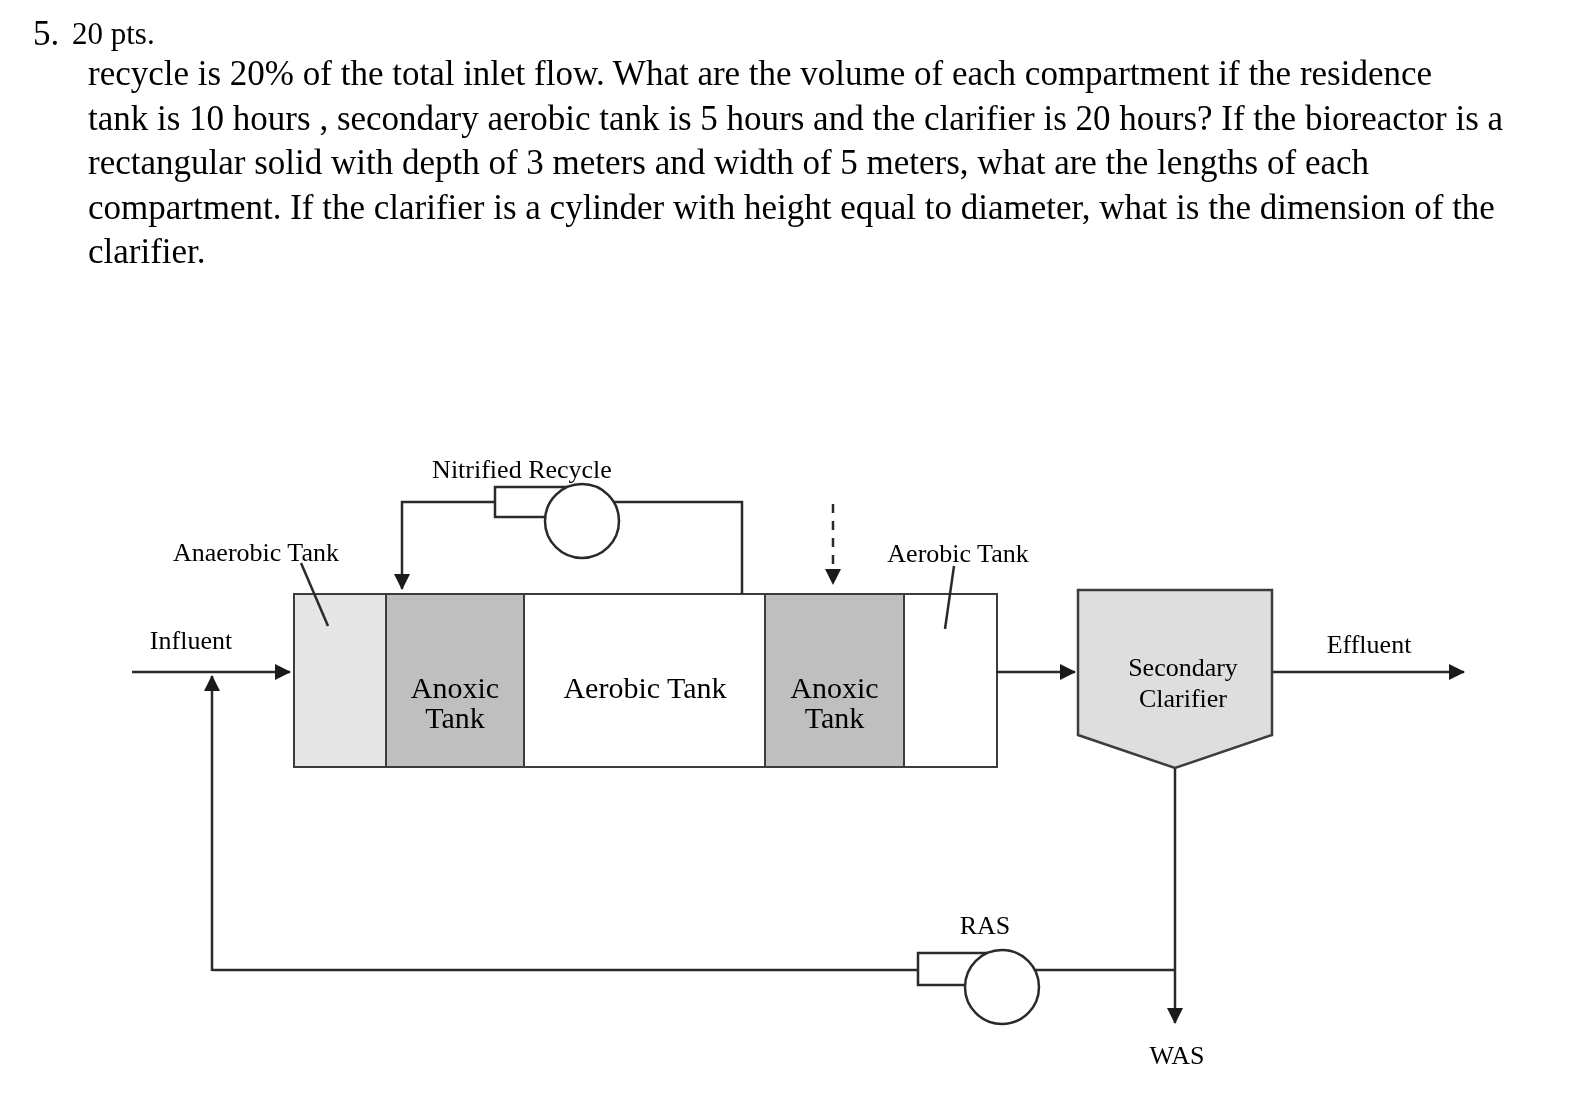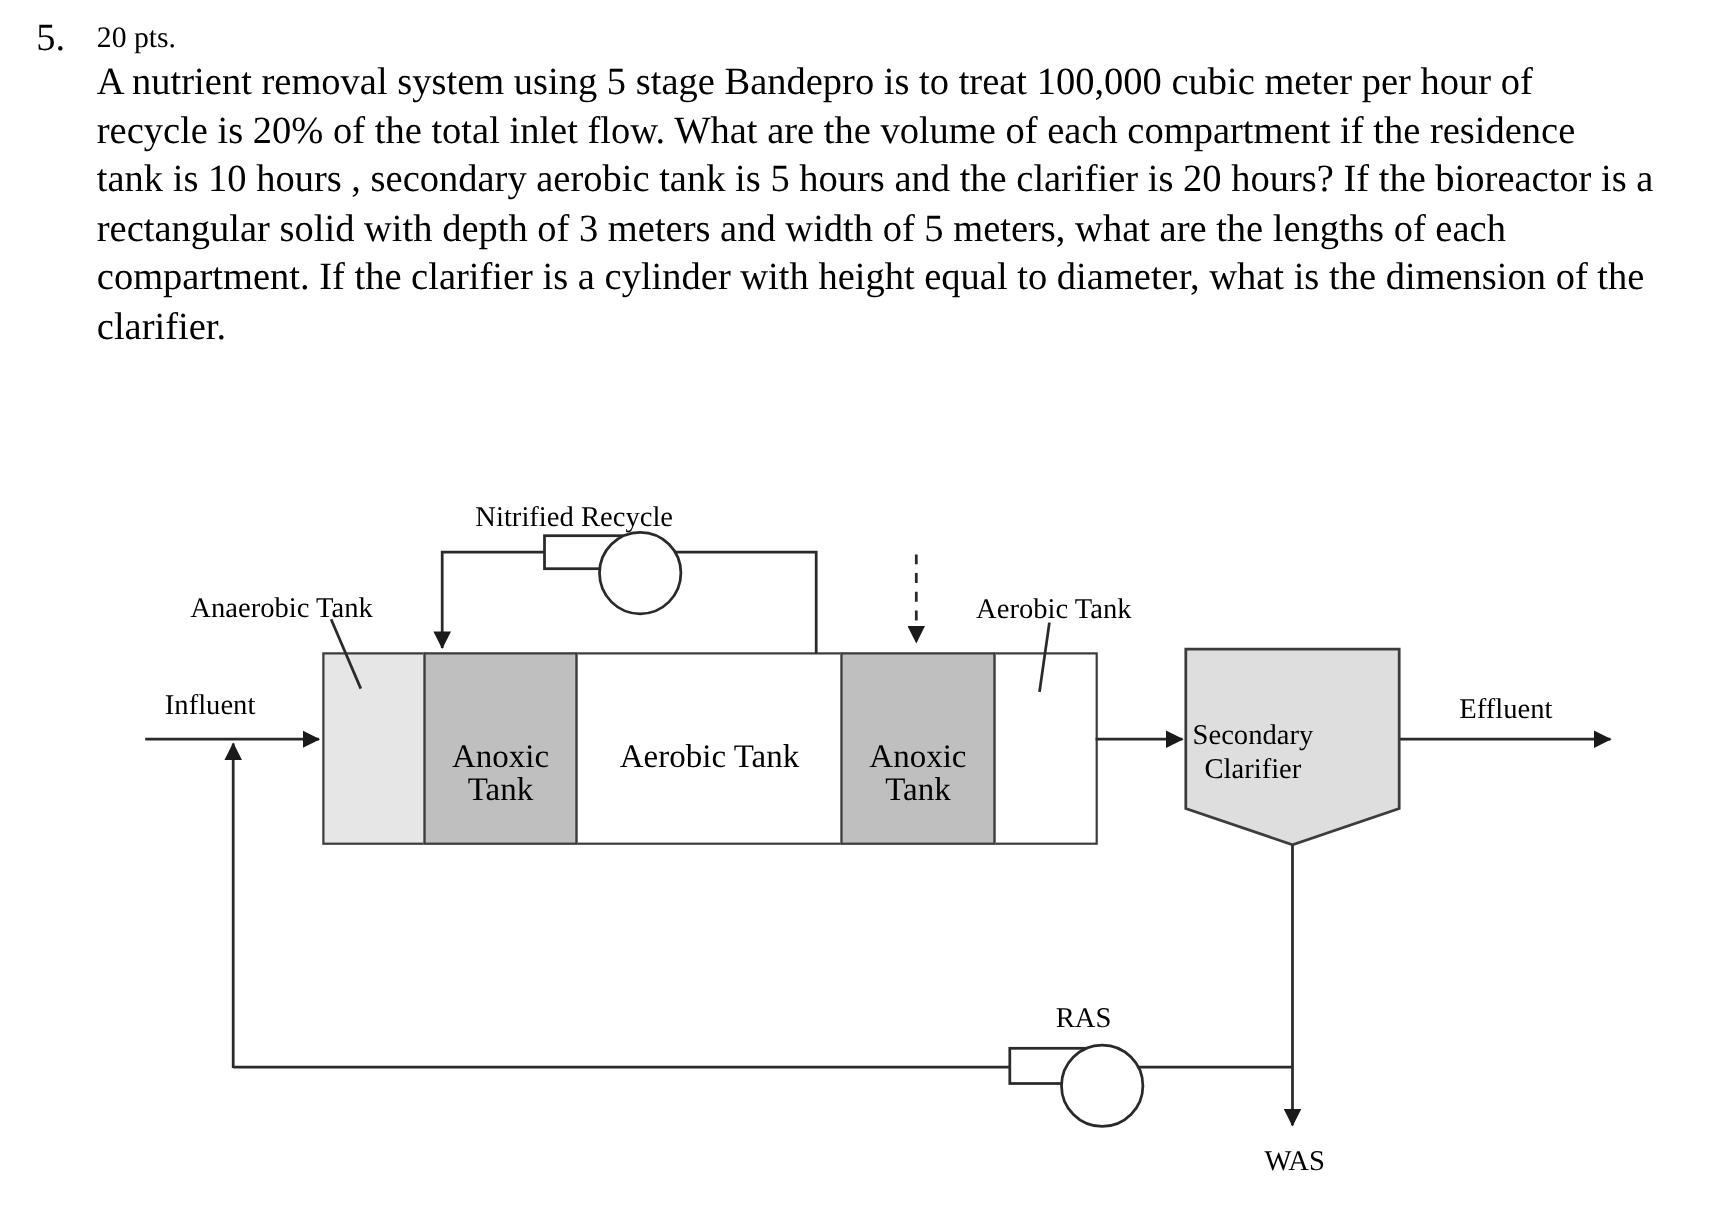--- a/index.html
+++ b/index.html
@@ -11,22 +11,22 @@
     font-family:"Liberation Serif", serif;
     color:#000000;
     overflow:hidden;
   }
   
   .problem-number{
     position:absolute; left:33px; top:12px;
     font-size:35px; line-height:44px; white-space:nowrap;
   }
   .problem-points{
-    position:absolute; left:88px; top:12px;
-    font-size:27px; line-height:44px; white-space:nowrap;
+    position:absolute; left:72px; top:12px;
+    font-size:31px; line-height:44px; white-space:nowrap;
   }
   .problem-body{
     position:absolute; left:88px; top:52px; width:1480px;
   }
   .pline{
     font-size:35px; line-height:44.5px; white-space:nowrap;
   }
   
   .diagram-svg{position:absolute; left:0; top:0; z-index:2; pointer-events:none;}
   .tank{
@@ -49,31 +49,30 @@
     white-space:pre-line;
   }
   .lbl-influent {left:131px;  top:625px;  width:120px;}
   .lbl-anaerobic{left:156px;  top:537px;  width:200px;}
   .lbl-recycle  {left:412px;  top:454px;  width:220px;}
   .lbl-methanol {left:712px;  top:433px;  width:226px; line-height:33px;}
   .lbl-aerobic  {left:858px;  top:538px;  width:200px;}
   .lbl-effluent {left:1309px; top:629px;  width:120px;}
   .lbl-ras      {left:935px;  top:910px;  width:100px;}
   .lbl-was      {left:1117px; top:1040px; width:120px;}
-  .lbl-clarifier{left:1034px; top:652px;  width:210px;}
+  .lbl-clarifier{left:1078px; top:652px;  width:210px;}
 </style>
 </head>
 <body>
 
 <div class="page">
 
   <div class="problem-number">5.</div>
   <div class="problem-points">20 pts.</div>
   <div class="problem-body">
-    <div class="pline">A nutrient removal system using 5 stage Bandepro is to treat 100,000 cubic meter per hour of</div>
     <div class="pline">recycle is 20% of the total inlet flow. What are the volume of each compartment if the residence</div>
     <div class="pline">tank is 10 hours , secondary aerobic tank is 5 hours and the clarifier is 20 hours? If the bioreactor is a</div>
     <div class="pline">rectangular solid with depth of 3 meters and width of 5 meters, what are the lengths of each</div>
     <div class="pline">compartment. If the clarifier is a cylinder with height equal to diameter, what is the dimension of the</div>
     <div class="pline">clarifier.</div>
   </div>
 
   <div class="tank tank-anaerobic"></div>
   <div class="tank tank-anoxic1">
     <div class="tank-label">Anoxic

